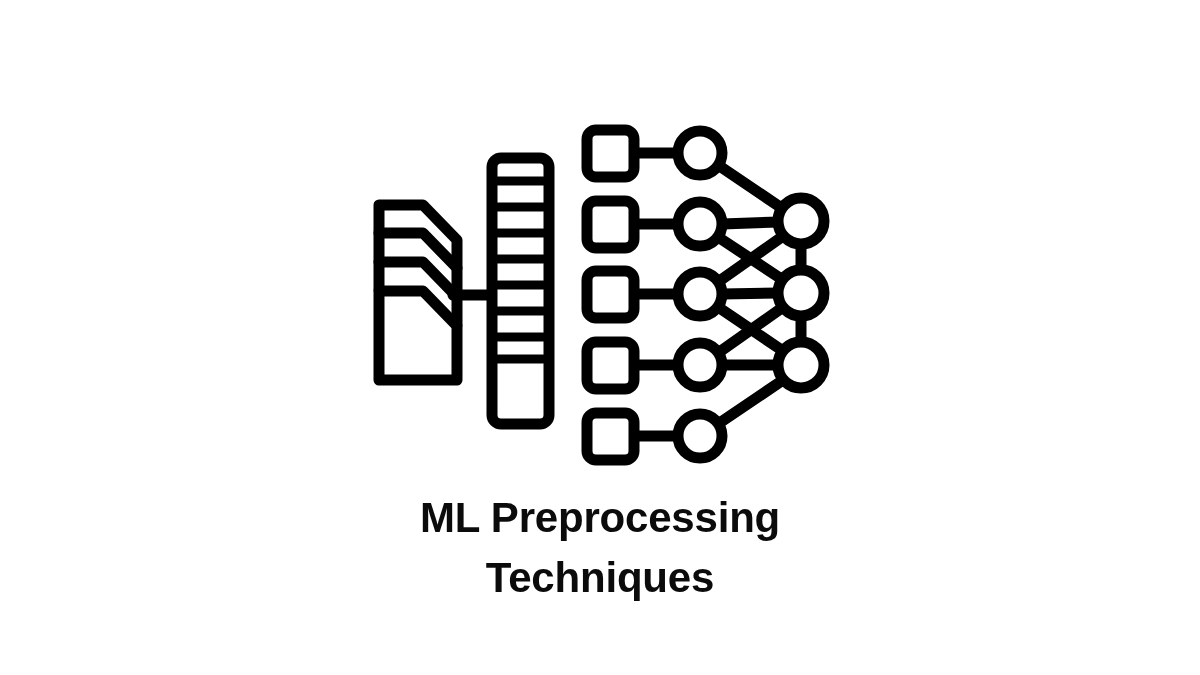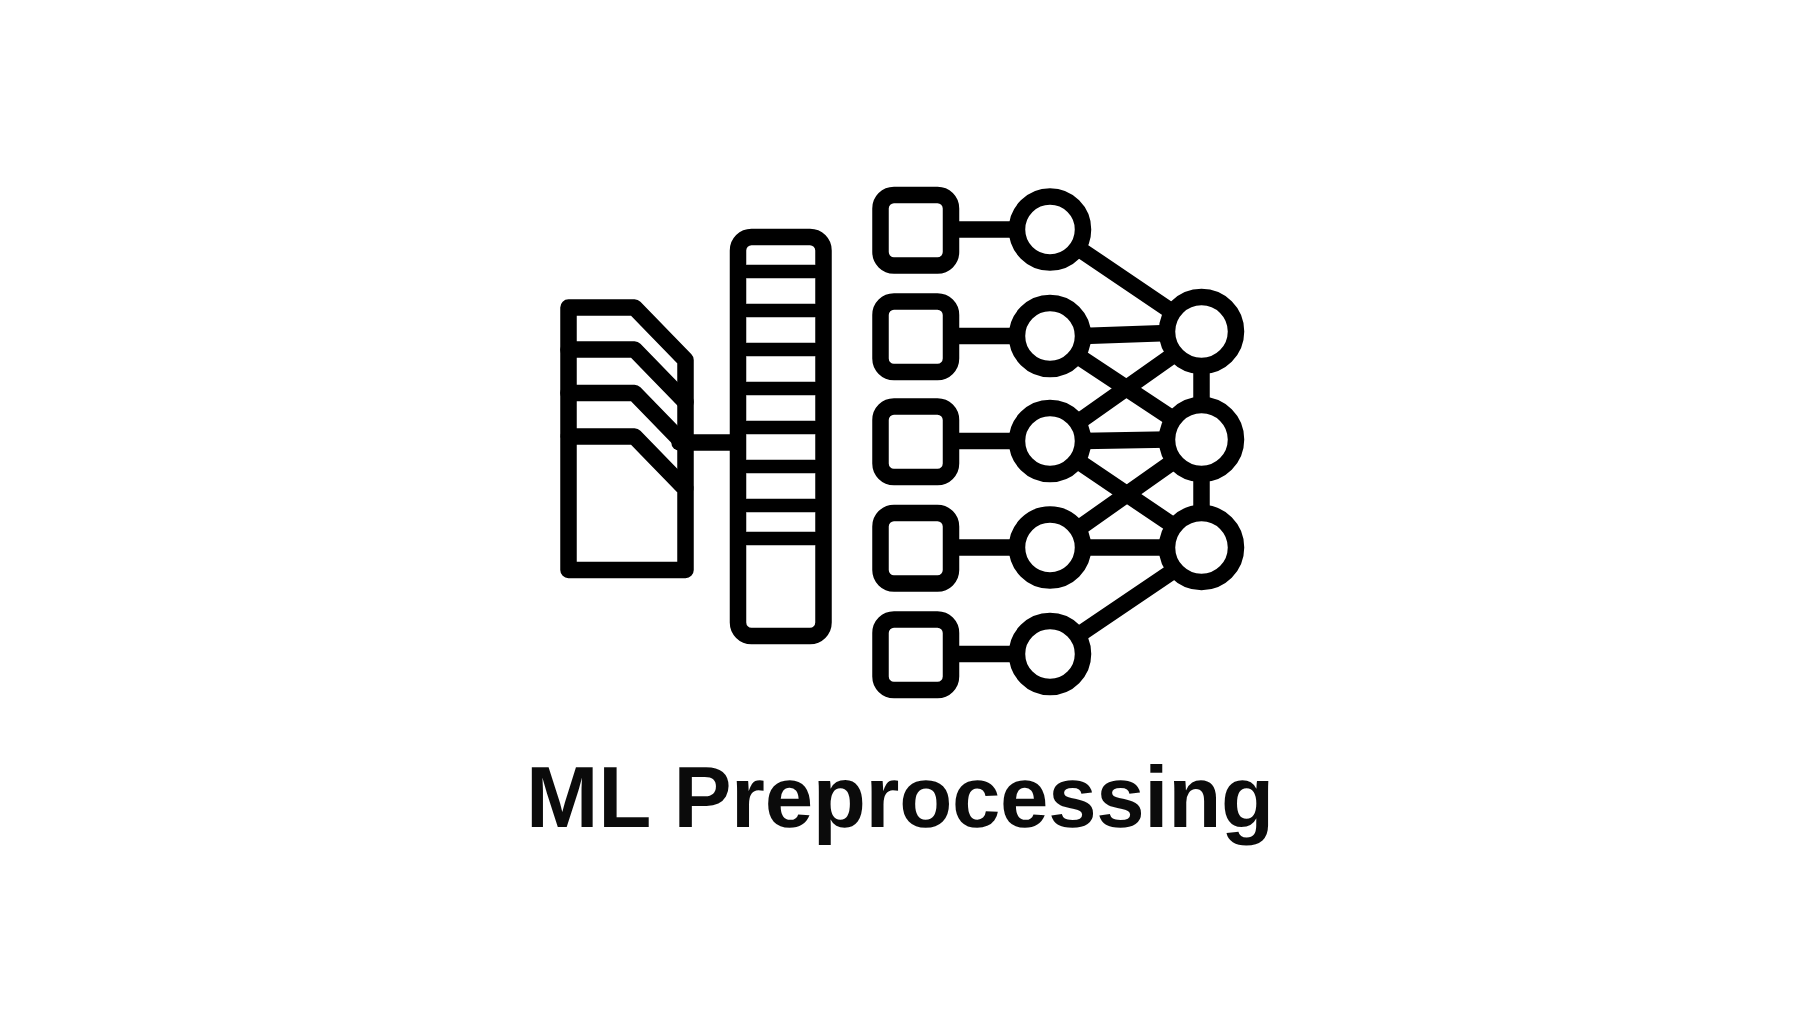--- a/index.html
+++ b/index.html
@@ -39,26 +39,25 @@
     position: absolute;
     left: 0;
     top: 488px;
     width: 1200px;
     text-align: center;
   }
   .caption-line {
     display: block;
     font-family: "Liberation Sans", sans-serif;
     font-weight: bold;
-    font-size: 58px;
+    font-size: 42px;
     line-height: 60px;
     letter-spacing: -0.2px;
     color: #0b0b0b;
     white-space: nowrap;
-    margin-top: 14px;
   }
 </style>
 </head>
 <body>
 
 <div class="canvas">
 
   <div class="graphic-wrap">
     <svg viewBox="0 0 1200 500" xmlns="http://www.w3.org/2000/svg">
 
@@ -137,15 +136,16 @@
             <circle cx="801" cy="365" r="23" fill="#ffffff"></circle>
           </g>
 
         </g>
       </g>
     </svg>
   </div>
 
   <div class="caption-block">
     <span class="caption-line">ML Preprocessing</span>
+    <span class="caption-line">Techniques</span>
   </div>
 
 </div>
 
 </body></html>

